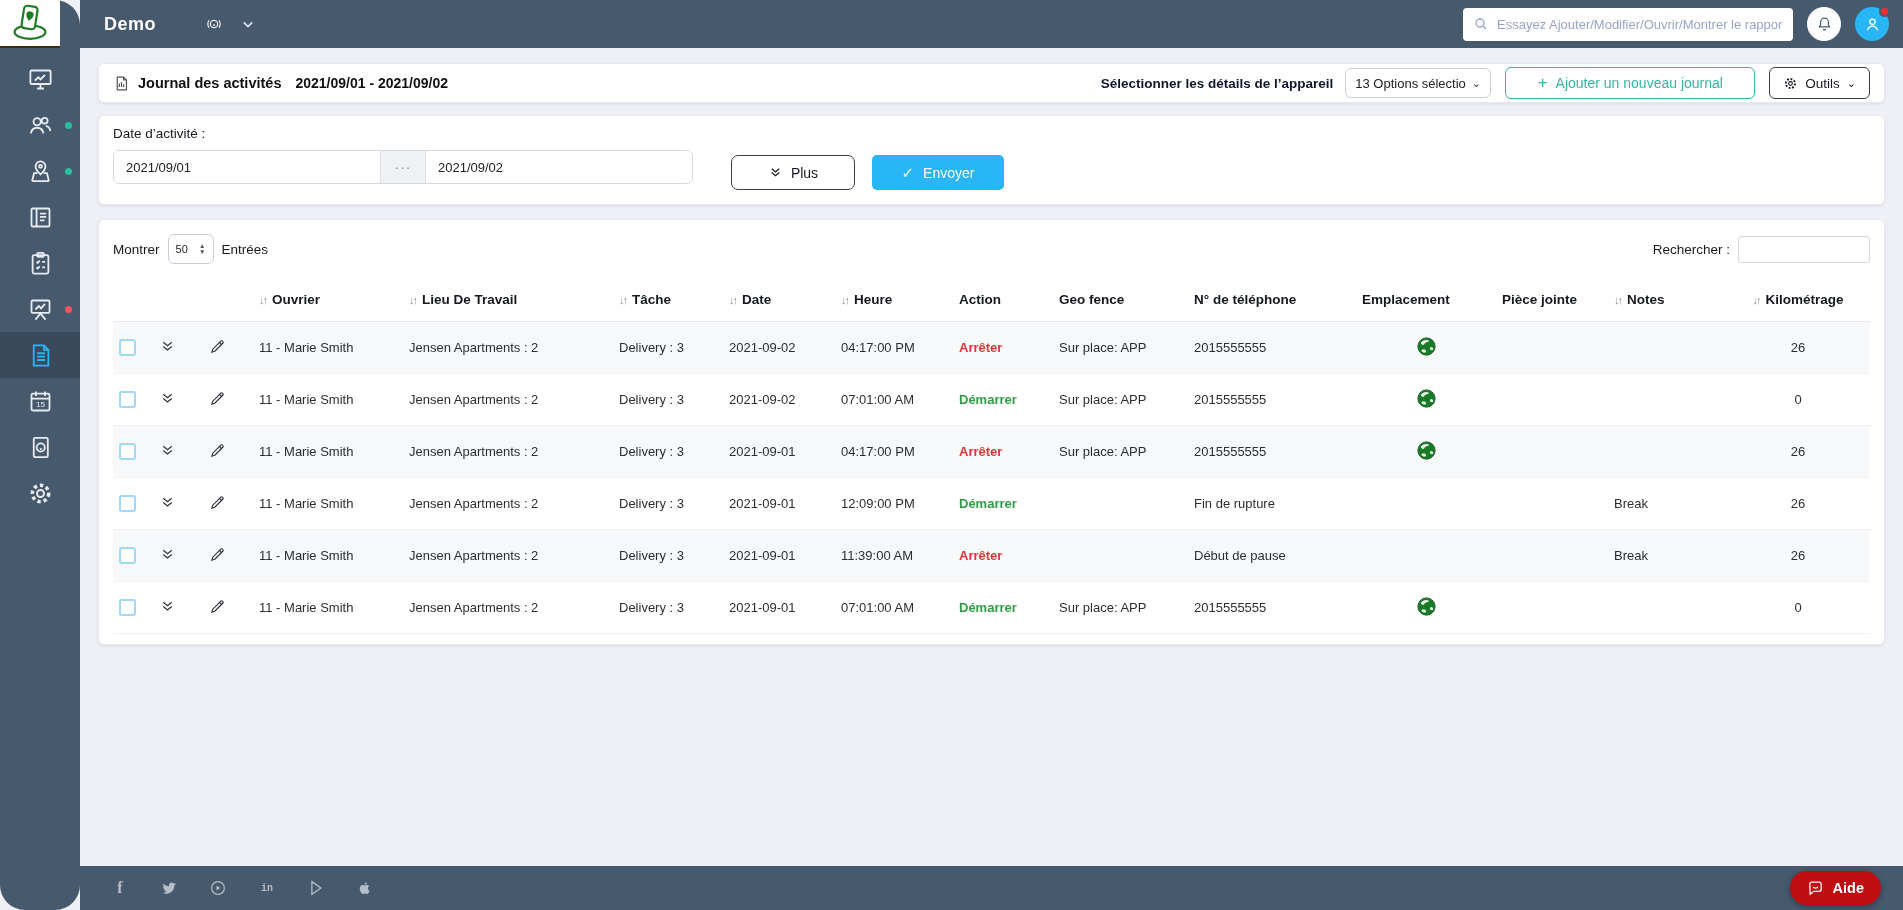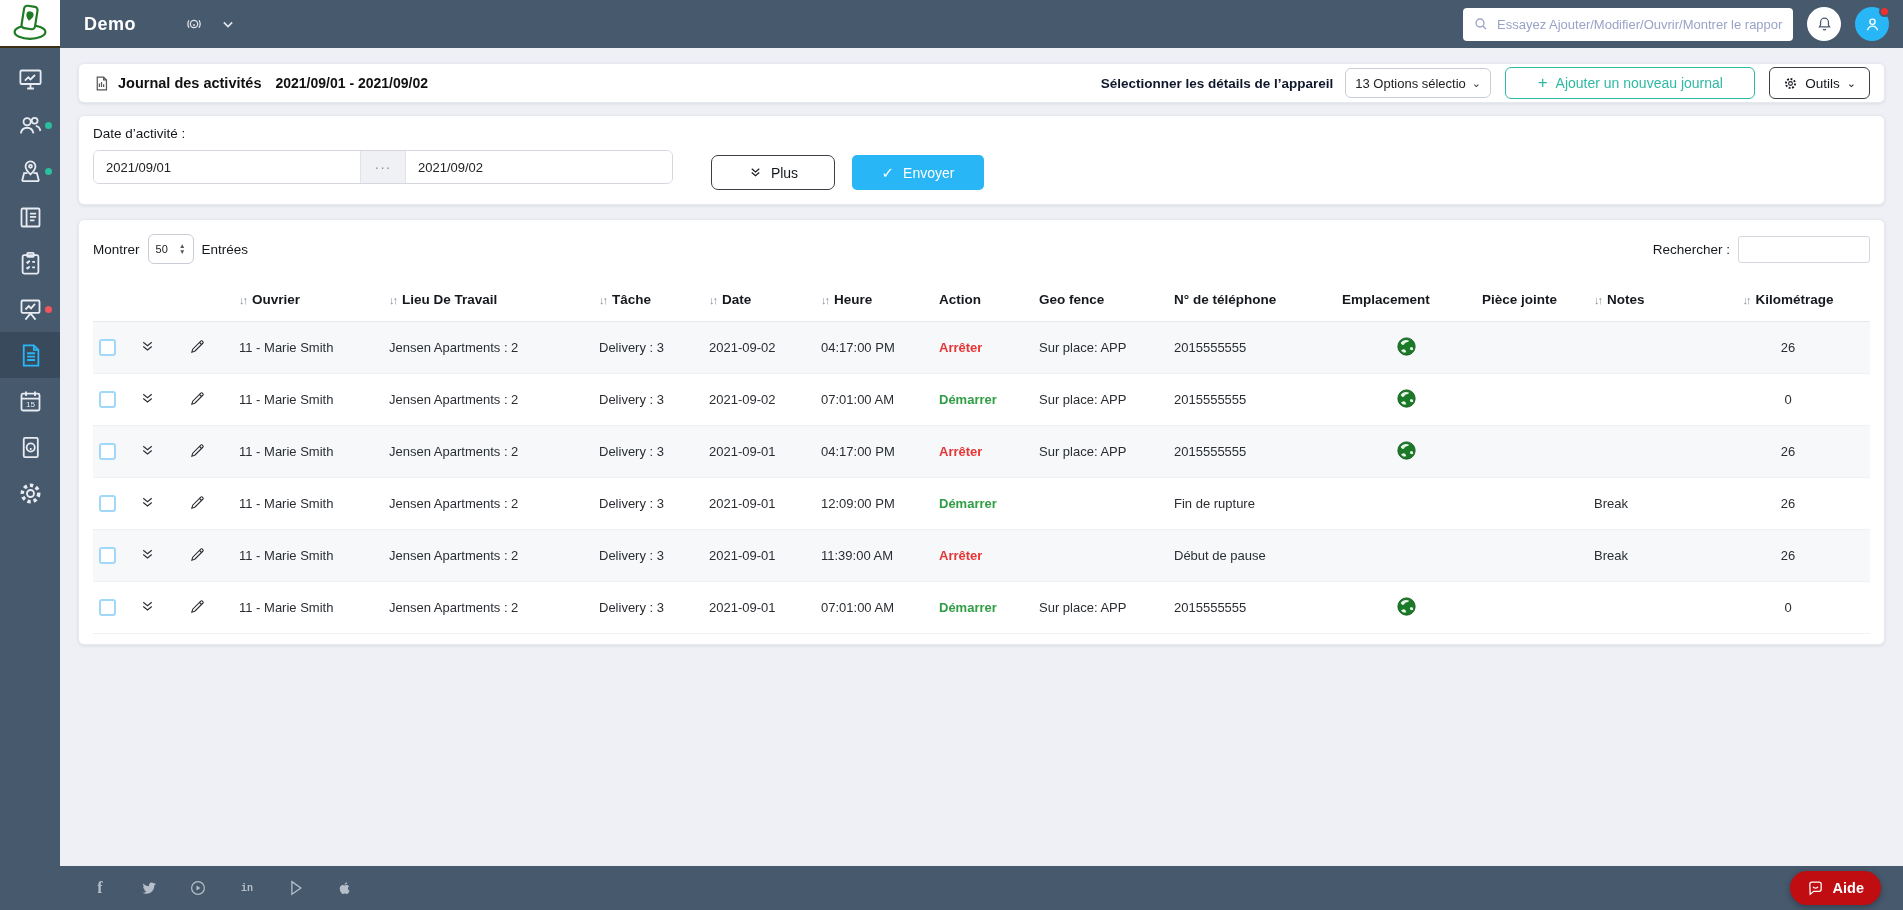--- a/index.html
+++ b/index.html
@@ -1,21 +1,21 @@
 <!DOCTYPE html>
 <html><head>
 <meta charset="utf-8">
 <style>
   * { margin:0; padding:0; box-sizing:border-box; }
   html,body { width:1903px; height:910px; overflow:hidden;
     font-family:"Liberation Sans","DejaVu Sans",sans-serif; font-size:13px; color:#333; background:#eef0f5; }
   .app { display:flex; width:100%; height:100%; }
 
   
-  .sidebar { width:60px; background:#47596d; display:flex; flex-direction:column; flex-shrink:0; }
+  .sidebar { width:80px; background:#47596d; display:flex; flex-direction:column; flex-shrink:0;border-radius:25px; }
   .logo-box { width:60px; height:48px; background:#fff; display:flex; align-items:center; justify-content:center; border-bottom:2px solid #3d2f14; }
   .side-nav { display:flex; flex-direction:column; padding-top:8px; }
   .side-item { position:relative; height:46px; display:flex; align-items:center; justify-content:center; color:#e8ecf2; cursor:pointer; }
   .side-item.active { background:#394a5d; }
   .side-item.active .icon { color:#29b6f6; }
   .side-item .icon svg { width:27px; height:27px; display:block; }
   .dot { position:absolute; right:8px; top:50%; margin-top:-3px; width:7px; height:7px; border-radius:50%; }
   .dot.green { background:#2abf9e; }
   .dot.red { background:#f2545b; }
 

